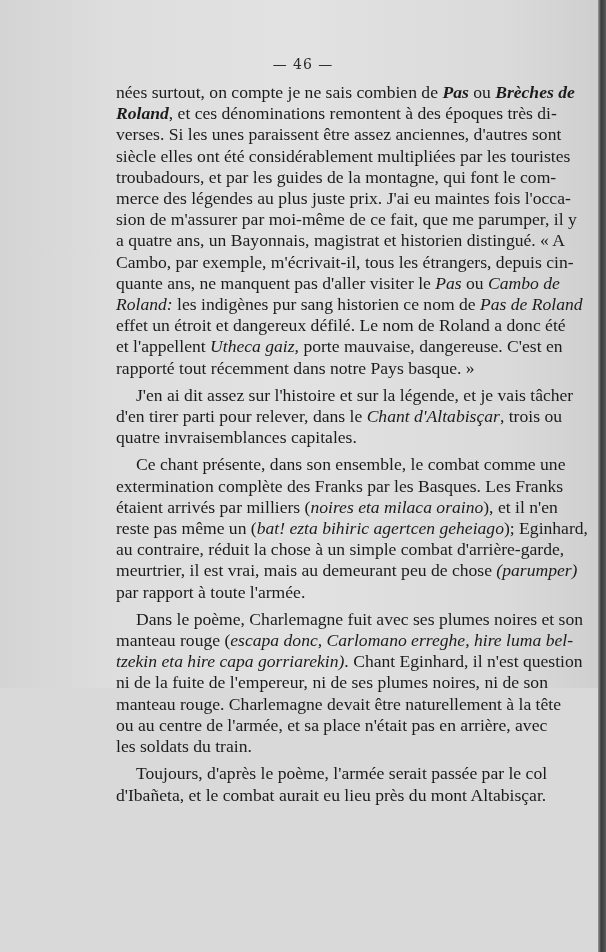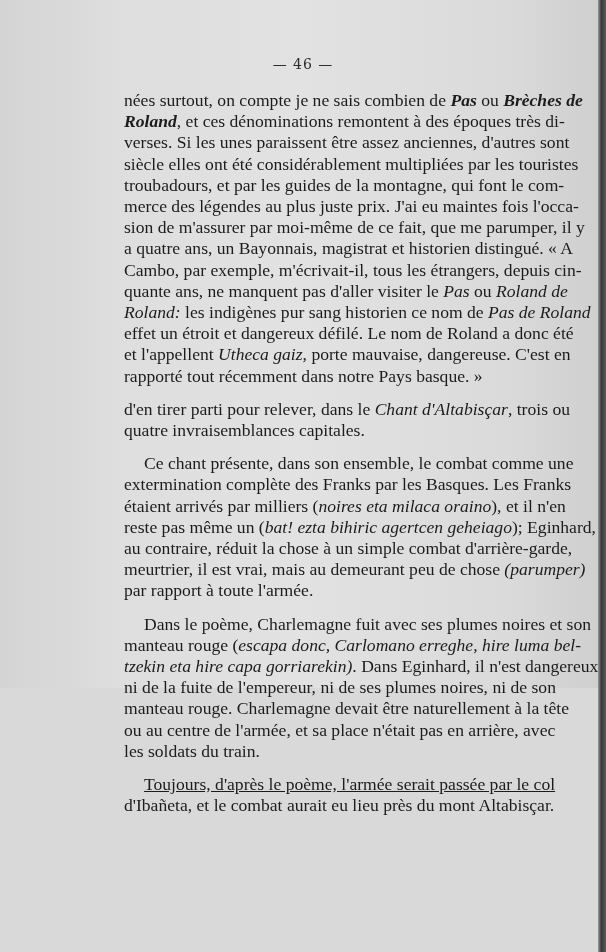--- a/index.html
+++ b/index.html
@@ -45,21 +45,21 @@
     left: 112px;
     top: 78px;
     width: 398px;
     font-family: "Liberation Serif", serif;
     font-size: 17.6px;
     line-height: 21.2px;
     color: #1c1c1c;
     text-align: justify;
   }
   .para {
-    margin: 12px;
+    margin: 4px;
     padding: 0;
   }
   .para + .para {
     margin-top: 6px;
   }
   .line {
     display: block;
     text-align: justify;
     text-align-last: justify;
     white-space: nowrap;
@@ -84,47 +84,48 @@
       <div class="para">
         <span class="line"><span>nées surtout, on compte je ne sais combien de </span><span class="bold-it">Pas</span><span> ou </span><span class="bold-it">Brèches de</span></span>
         <span class="line"><span class="bold-it">Roland</span><span>, et ces dénominations remontent à des époques très di-</span></span>
         <span class="line"><span>verses. Si les unes paraissent être assez anciennes, d'autres sont</span></span>
         <span class="line"><span>siècle elles ont été considérablement multipliées par les touristes</span></span>
         <span class="line"><span>troubadours, et par les guides de la montagne, qui font le com-</span></span>
         <span class="line"><span>merce des légendes au plus juste prix. J'ai eu maintes fois l'occa-</span></span>
         <span class="line"><span>sion de m'assurer par moi-même de ce fait, que me parumper, il y</span></span>
         <span class="line"><span>a quatre ans, un Bayonnais, magistrat et historien distingué. « A</span></span>
         <span class="line"><span>Cambo, par exemple, m'écrivait-il, tous les étrangers, depuis cin-</span></span>
-        <span class="line"><span>quante ans, ne manquent pas d'aller visiter le </span><span class="it">Pas</span><span> ou </span><span class="it">Roland de</span></span>
+        <span class="line"><span>quante ans, ne manquent pas d'aller visiter le </span><span class="it">Pas</span><span> ou </span><span class="it">Cambo de</span></span>
         <span class="line"><span class="it">Roland:</span><span> les indigènes pur sang historien ce nom de </span><span class="it">Pas de Roland</span></span>
         <span class="line"><span>effet un étroit et dangereux défilé. Le nom de Roland a donc été</span></span>
         <span class="line"><span>et l'appellent </span><span class="it">Utheca gaiz,</span><span> porte mauvaise, dangereuse. C'est en</span></span>
         <span class="line last"><span>rapporté tout récemment dans notre Pays basque. »</span></span>
       </div>
       <div class="para">
+        <span class="line" style="padding-left: 20px;"><span>J'en ai dit assez sur l'histoire et sur la légende, et je vais tâcher</span></span>
         <span class="line"><span>d'en tirer parti pour relever, dans le </span><span class="it">Chant d'Altabisçar</span><span>, trois ou</span></span>
         <span class="line last"><span>quatre invraisemblances capitales.</span></span>
       </div>
       <div class="para">
         <span class="line" style="padding-left: 20px;"><span>Ce chant présente, dans son ensemble, le combat comme une</span></span>
         <span class="line"><span>extermination complète des Franks par les Basques. Les Franks</span></span>
         <span class="line"><span>étaient arrivés par milliers (</span><span class="it">noires eta milaca oraino</span><span>), et il n'en</span></span>
         <span class="line"><span>reste pas même un (</span><span class="it">bat! ezta bihiric agertcen geheiago</span><span>); Eginhard,</span></span>
         <span class="line"><span>au contraire, réduit la chose à un simple combat d'arrière-garde,</span></span>
         <span class="line"><span>meurtrier, il est vrai, mais au demeurant peu de chose </span><span class="it">(parumper)</span></span>
         <span class="line last"><span>par rapport à toute l'armée.</span></span>
       </div>
       <div class="para">
         <span class="line" style="padding-left: 20px;"><span>Dans le poème, Charlemagne fuit avec ses plumes noires et son</span></span>
         <span class="line"><span>manteau rouge (</span><span class="it">escapa donc, Carlomano erreghe, hire luma bel-</span></span>
-        <span class="line"><span class="it">tzekin eta hire capa gorriarekin)</span><span>. Dans Eginhard, il n'est dangereux</span></span>
+        <span class="line"><span class="it">tzekin eta hire capa gorriarekin)</span><span>. Chant Eginhard, il n'est question</span></span>
         <span class="line"><span>ni de la fuite de l'empereur, ni de ses plumes noires, ni de son</span></span>
         <span class="line"><span>manteau rouge. Charlemagne devait être naturellement à la tête</span></span>
         <span class="line"><span>ou au centre de l'armée, et sa place n'était pas en arrière, avec</span></span>
         <span class="line last"><span>les soldats du train.</span></span>
       </div>
       <div class="para">
-        <span class="line" style="padding-left: 20px; text-decoration: underline;"><span>Toujours, d'après le poème, l'armée serait passée par le col</span></span>
+        <span class="line" style="padding-left: 20px;"><span>Toujours, d'après le poème, l'armée serait passée par le col</span></span>
         <span class="line last"><span>d'Ibañeta, et le combat aurait eu lieu près du mont Altabisçar.</span></span>
       </div>
     </div>
 </div>
 <div class="page-edge"></div>
 
 </body></html>

